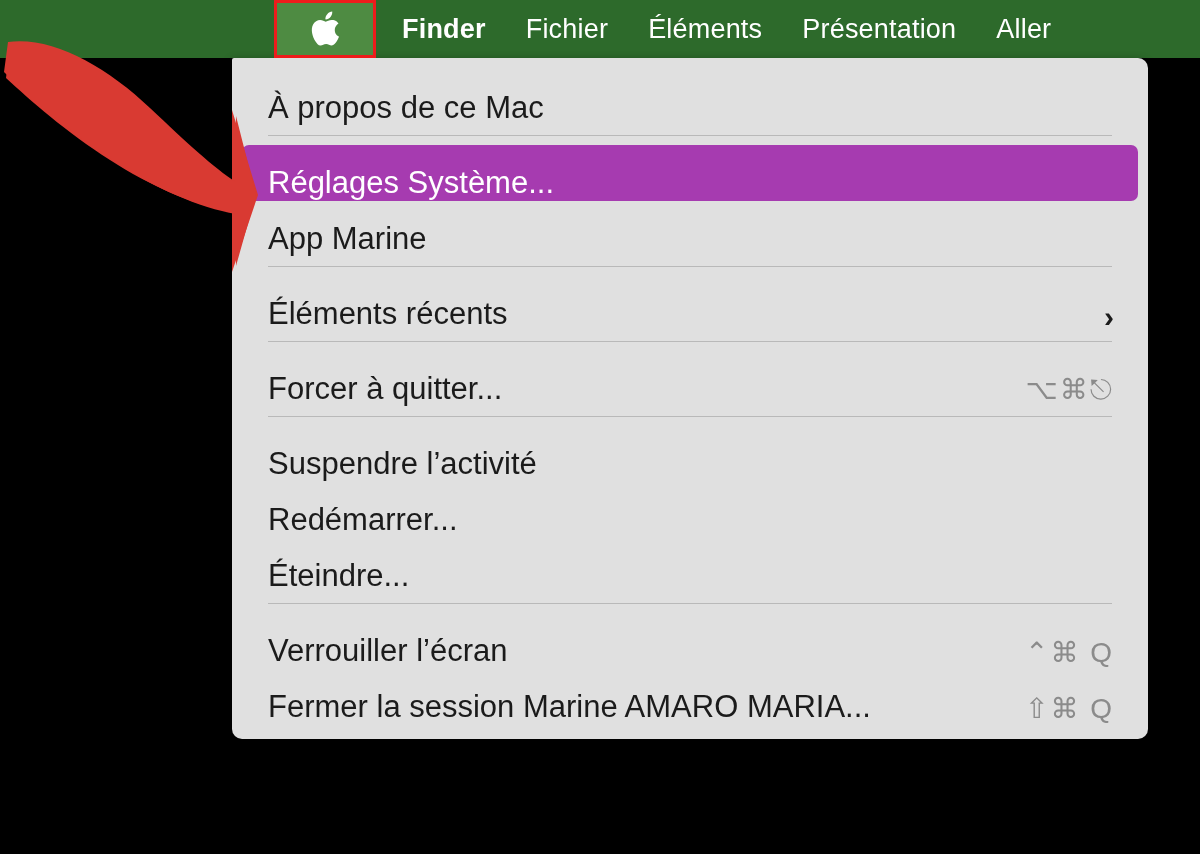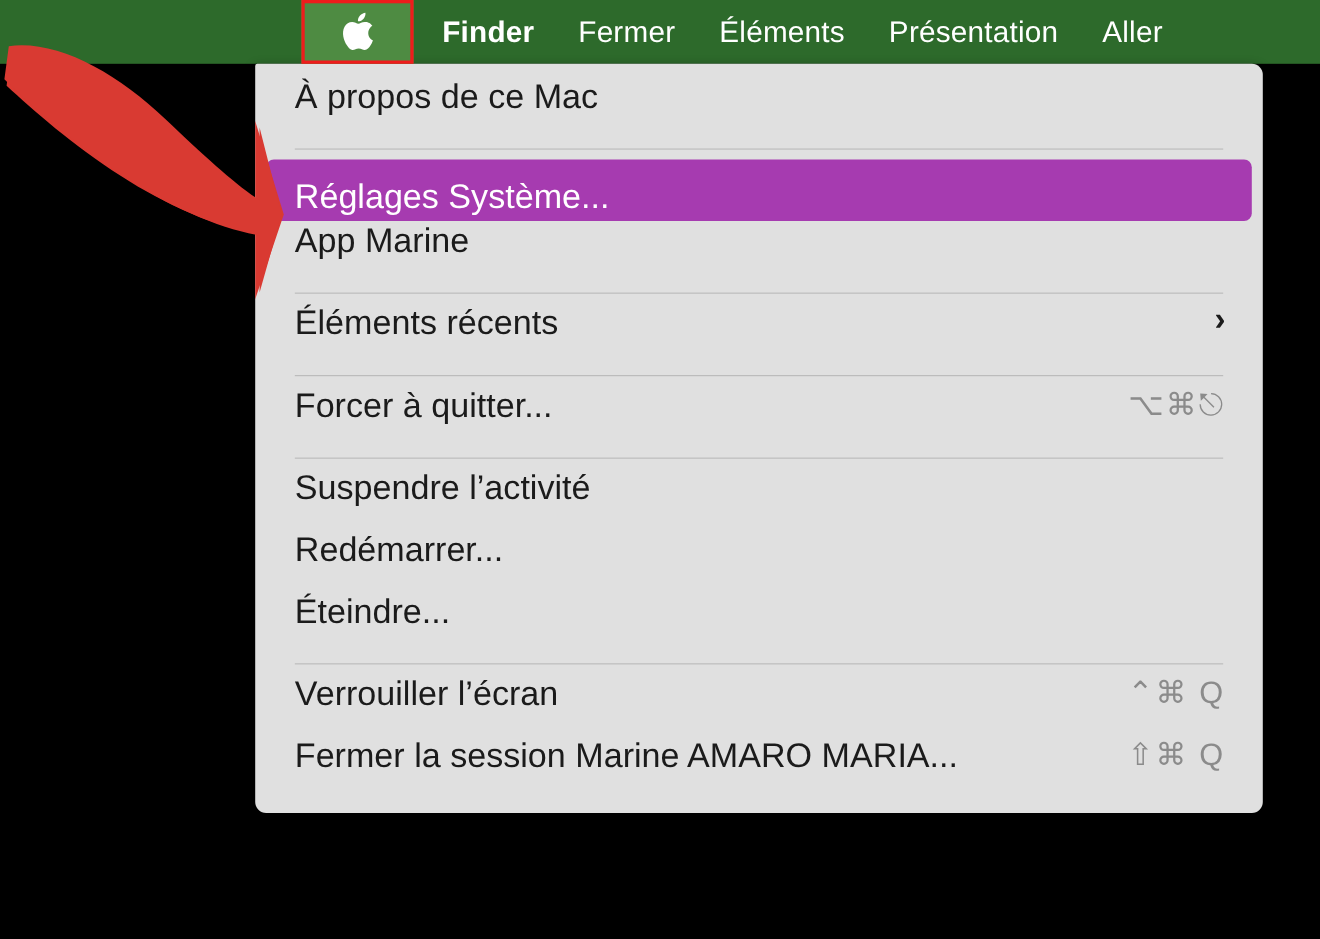--- a/index.html
+++ b/index.html
@@ -78,21 +78,21 @@
     border-radius: 10px;
     border-top-left-radius: 2px;
     box-shadow: 0 3px 10px rgba(0,0,0,0.45);
     padding: 12px 0 14px 0;
     box-sizing: border-box;
     z-index: 3;
   }
   .menu-row {
     position: relative;
     display: flex;
-    align-items: flex-start;
+    align-items: flex-end;
     height: 56px;
     margin: 0 10px;
     padding: 0 24px 0 26px;
     border-radius: 7px;
     box-sizing: border-box;
     color: #1b1b1b;
     font-size: 31px;
     white-space: nowrap;
   }
   .menu-row .label { flex: 1 1 auto; }
@@ -141,21 +141,21 @@
     <div class="menubar-spacer"></div>
 
     <div class="apple-button">
       <svg class="apple-glyph" viewBox="0 0 24 28">
         <path fill="#ffffff" d="M18.9 14.8c0-3.1 2.5-4.6 2.6-4.7-1.4-2.1-3.6-2.4-4.4-2.4-1.9-.2-3.6 1.1-4.6 1.1-.9 0-2.4-1.1-3.9-1.1-2 0-3.9 1.2-4.9 3-2.1 3.6-.5 9 1.5 11.9 1 1.5 2.2 3.1 3.7 3 1.5-.1 2.1-1 3.9-1 1.8 0 2.3 1 3.9 1 1.6 0 2.6-1.5 3.6-2.9 1.1-1.7 1.6-3.3 1.6-3.4-.1 0-3-1.2-3-4.5z"></path>
         <path fill="#ffffff" d="M15.9 5.5c.8-1 1.4-2.4 1.2-3.8-1.2.1-2.7.8-3.5 1.8-.8.9-1.5 2.3-1.3 3.7 1.3.1 2.7-.7 3.6-1.7z"></path>
       </svg>
     </div>
 
     <div class="menubar-item bold">Finder</div>
-    <div class="menubar-item">Fermer</div>
+    <div class="menubar-item">Fichier</div>
     <div class="menubar-item">Éléments</div>
     <div class="menubar-item">Présentation</div>
     <div class="menubar-item">Aller</div>
   </div>
 
   <div class="menu-panel">
 
     <div class="menu-row">
       <span class="label">À propos de ce Mac</span>
     </div>

